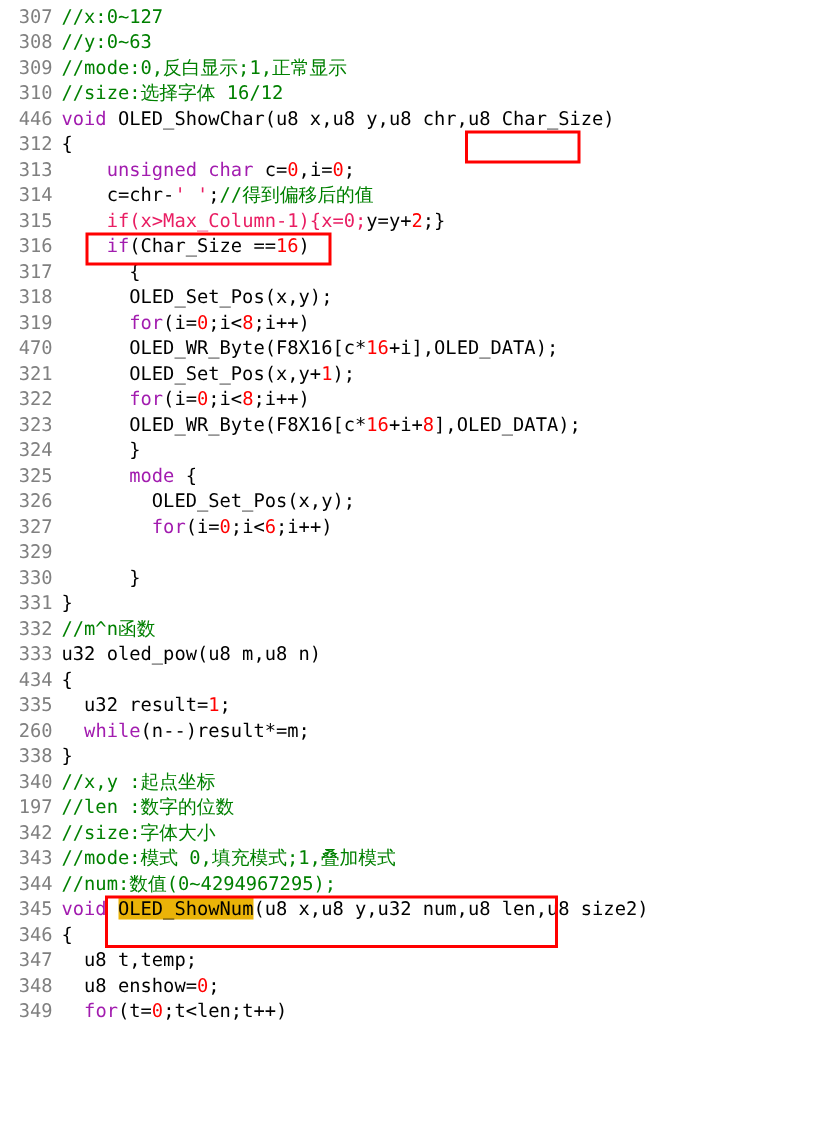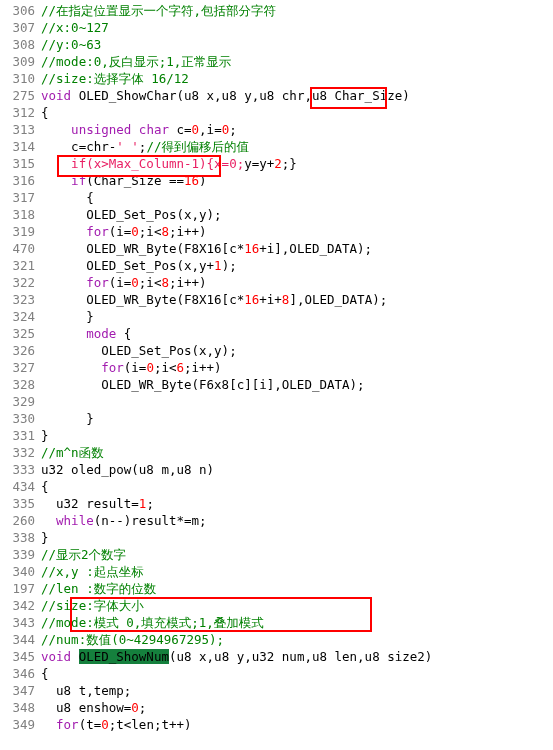--- a/index.html
+++ b/index.html
@@ -4,60 +4,57 @@
 <style>
 body{margin:0;padding:0;font-family:Consolas,Monaco,monospace;font-size:12.5px;line-height:17px;background:#fff;color:#000;width:553px}
 .container{padding:2px 0;position:relative}
 .line{display:flex;white-space:pre}
 .ln{width:35px;text-align:right;color:#808080;padding-right:6px;user-select:none;flex-shrink:0}
 .code{flex:1}
 .c-comment{color:#008000}
 .c-keyword{color:#a21caf}
 .c-num{color:#a31515;color:#ff0000}
 .c-pink{color:#e91e63}
-.hl{background:#15803d}
+.hl{background:#eab308}
 .box{border:2px solid #ff0000;position:absolute;pointer-events:none;z-index:10}
 </style>
 </head>
 <body>
 
 <div class="container" id="container">
-<div class="line"><span class="ln">306</span><span class="code"><span class="c-comment">//在指定位置显示一个字符,包括部分字符</span></span></div>
     <div class="line"><span class="ln">307</span><span class="code"><span class="c-comment">//x:0~127</span></span></div>
     <div class="line"><span class="ln">308</span><span class="code"><span class="c-comment">//y:0~63</span></span></div>
     <div class="line"><span class="ln">309</span><span class="code"><span class="c-comment">//mode:0,反白显示;1,正常显示</span></span></div>
     <div class="line"><span class="ln">310</span><span class="code"><span class="c-comment">//size:选择字体 16/12</span></span></div>
-    <div class="line"><span class="ln">275</span><span class="code"><span class="c-keyword">void</span> OLED_ShowChar(u8 x,u8 y,u8 chr,u8 Char_Size)</span></div>
+    <div class="line"><span class="ln">446</span><span class="code"><span class="c-keyword">void</span> OLED_ShowChar(u8 x,u8 y,u8 chr,u8 Char_Size)</span></div>
     <div class="line"><span class="ln">312</span><span class="code">{</span></div>
     <div class="line"><span class="ln">313</span><span class="code">    <span class="c-keyword">unsigned</span> <span class="c-keyword">char</span> c=<span class="c-num">0</span>,i=<span class="c-num">0</span>;</span></div>
     <div class="line"><span class="ln">314</span><span class="code">    c=chr-<span class="c-pink">' '</span>;<span class="c-comment">//得到偏移后的值</span></span></div>
     <div class="line"><span class="ln">315</span><span class="code">    <span class="c-pink">if(x&gt;Max_Column-1){x=0;</span>y=y+<span class="c-num">2</span>;}</span></div>
     <div class="line"><span class="ln">316</span><span class="code">    <span class="c-keyword">if</span>(Char_Size ==<span class="c-num">16</span>)</span></div>
     <div class="line"><span class="ln">317</span><span class="code">      {</span></div>
     <div class="line"><span class="ln">318</span><span class="code">      OLED_Set_Pos(x,y);</span></div>
     <div class="line"><span class="ln">319</span><span class="code">      <span class="c-keyword">for</span>(i=<span class="c-num">0</span>;i&lt;<span class="c-num">8</span>;i++)</span></div>
     <div class="line"><span class="ln">470</span><span class="code">      OLED_WR_Byte(F8X16[c*<span class="c-num">16</span>+i],OLED_DATA);</span></div>
     <div class="line"><span class="ln">321</span><span class="code">      OLED_Set_Pos(x,y+<span class="c-num">1</span>);</span></div>
     <div class="line"><span class="ln">322</span><span class="code">      <span class="c-keyword">for</span>(i=<span class="c-num">0</span>;i&lt;<span class="c-num">8</span>;i++)</span></div>
     <div class="line"><span class="ln">323</span><span class="code">      OLED_WR_Byte(F8X16[c*<span class="c-num">16</span>+i+<span class="c-num">8</span>],OLED_DATA);</span></div>
     <div class="line"><span class="ln">324</span><span class="code">      }</span></div>
     <div class="line"><span class="ln">325</span><span class="code">      <span class="c-keyword">mode</span> {</span></div>
     <div class="line"><span class="ln">326</span><span class="code">        OLED_Set_Pos(x,y);</span></div>
     <div class="line"><span class="ln">327</span><span class="code">        <span class="c-keyword">for</span>(i=<span class="c-num">0</span>;i&lt;<span class="c-num">6</span>;i++)</span></div>
-    <div class="line"><span class="ln">328</span><span class="code">        OLED_WR_Byte(F6x8[c][i],OLED_DATA);</span></div>
     <div class="line"><span class="ln">329</span><span class="code"></span></div>
     <div class="line"><span class="ln">330</span><span class="code">      }</span></div>
     <div class="line"><span class="ln">331</span><span class="code">}</span></div>
     <div class="line"><span class="ln">332</span><span class="code"><span class="c-comment">//m^n函数</span></span></div>
     <div class="line"><span class="ln">333</span><span class="code">u32 oled_pow(u8 m,u8 n)</span></div>
     <div class="line"><span class="ln">434</span><span class="code">{</span></div>
     <div class="line"><span class="ln">335</span><span class="code">  u32 result=<span class="c-num">1</span>;</span></div>
     <div class="line"><span class="ln">260</span><span class="code">  <span class="c-keyword">while</span>(n--)result*=m;</span></div>
     <div class="line"><span class="ln">338</span><span class="code">}</span></div>
-    <div class="line"><span class="ln">339</span><span class="code"><span class="c-comment">//显示2个数字</span></span></div>
     <div class="line"><span class="ln">340</span><span class="code"><span class="c-comment">//x,y :起点坐标</span></span></div>
     <div class="line"><span class="ln">197</span><span class="code"><span class="c-comment">//len :数字的位数</span></span></div>
     <div class="line"><span class="ln">342</span><span class="code"><span class="c-comment">//size:字体大小</span></span></div>
     <div class="line"><span class="ln">343</span><span class="code"><span class="c-comment">//mode:模式 0,填充模式;1,叠加模式</span></span></div>
     <div class="line"><span class="ln">344</span><span class="code"><span class="c-comment">//num:数值(0~4294967295);</span></span></div>
     <div class="line"><span class="ln">345</span><span class="code"><span class="c-keyword">void</span> <span class="hl">OLED_ShowNum</span>(u8 x,u8 y,u32 num,u8 len,u8 size2)</span></div>
     <div class="line"><span class="ln">346</span><span class="code">{</span></div>
     <div class="line"><span class="ln">347</span><span class="code">  u8 t,temp;</span></div>
     <div class="line"><span class="ln">348</span><span class="code">  u8 enshow=<span class="c-num">0</span>;</span></div>
     <div class="line"><span class="ln">349</span><span class="code">  <span class="c-keyword">for</span>(t=<span class="c-num">0</span>;t&lt;len;t++)</span></div>

